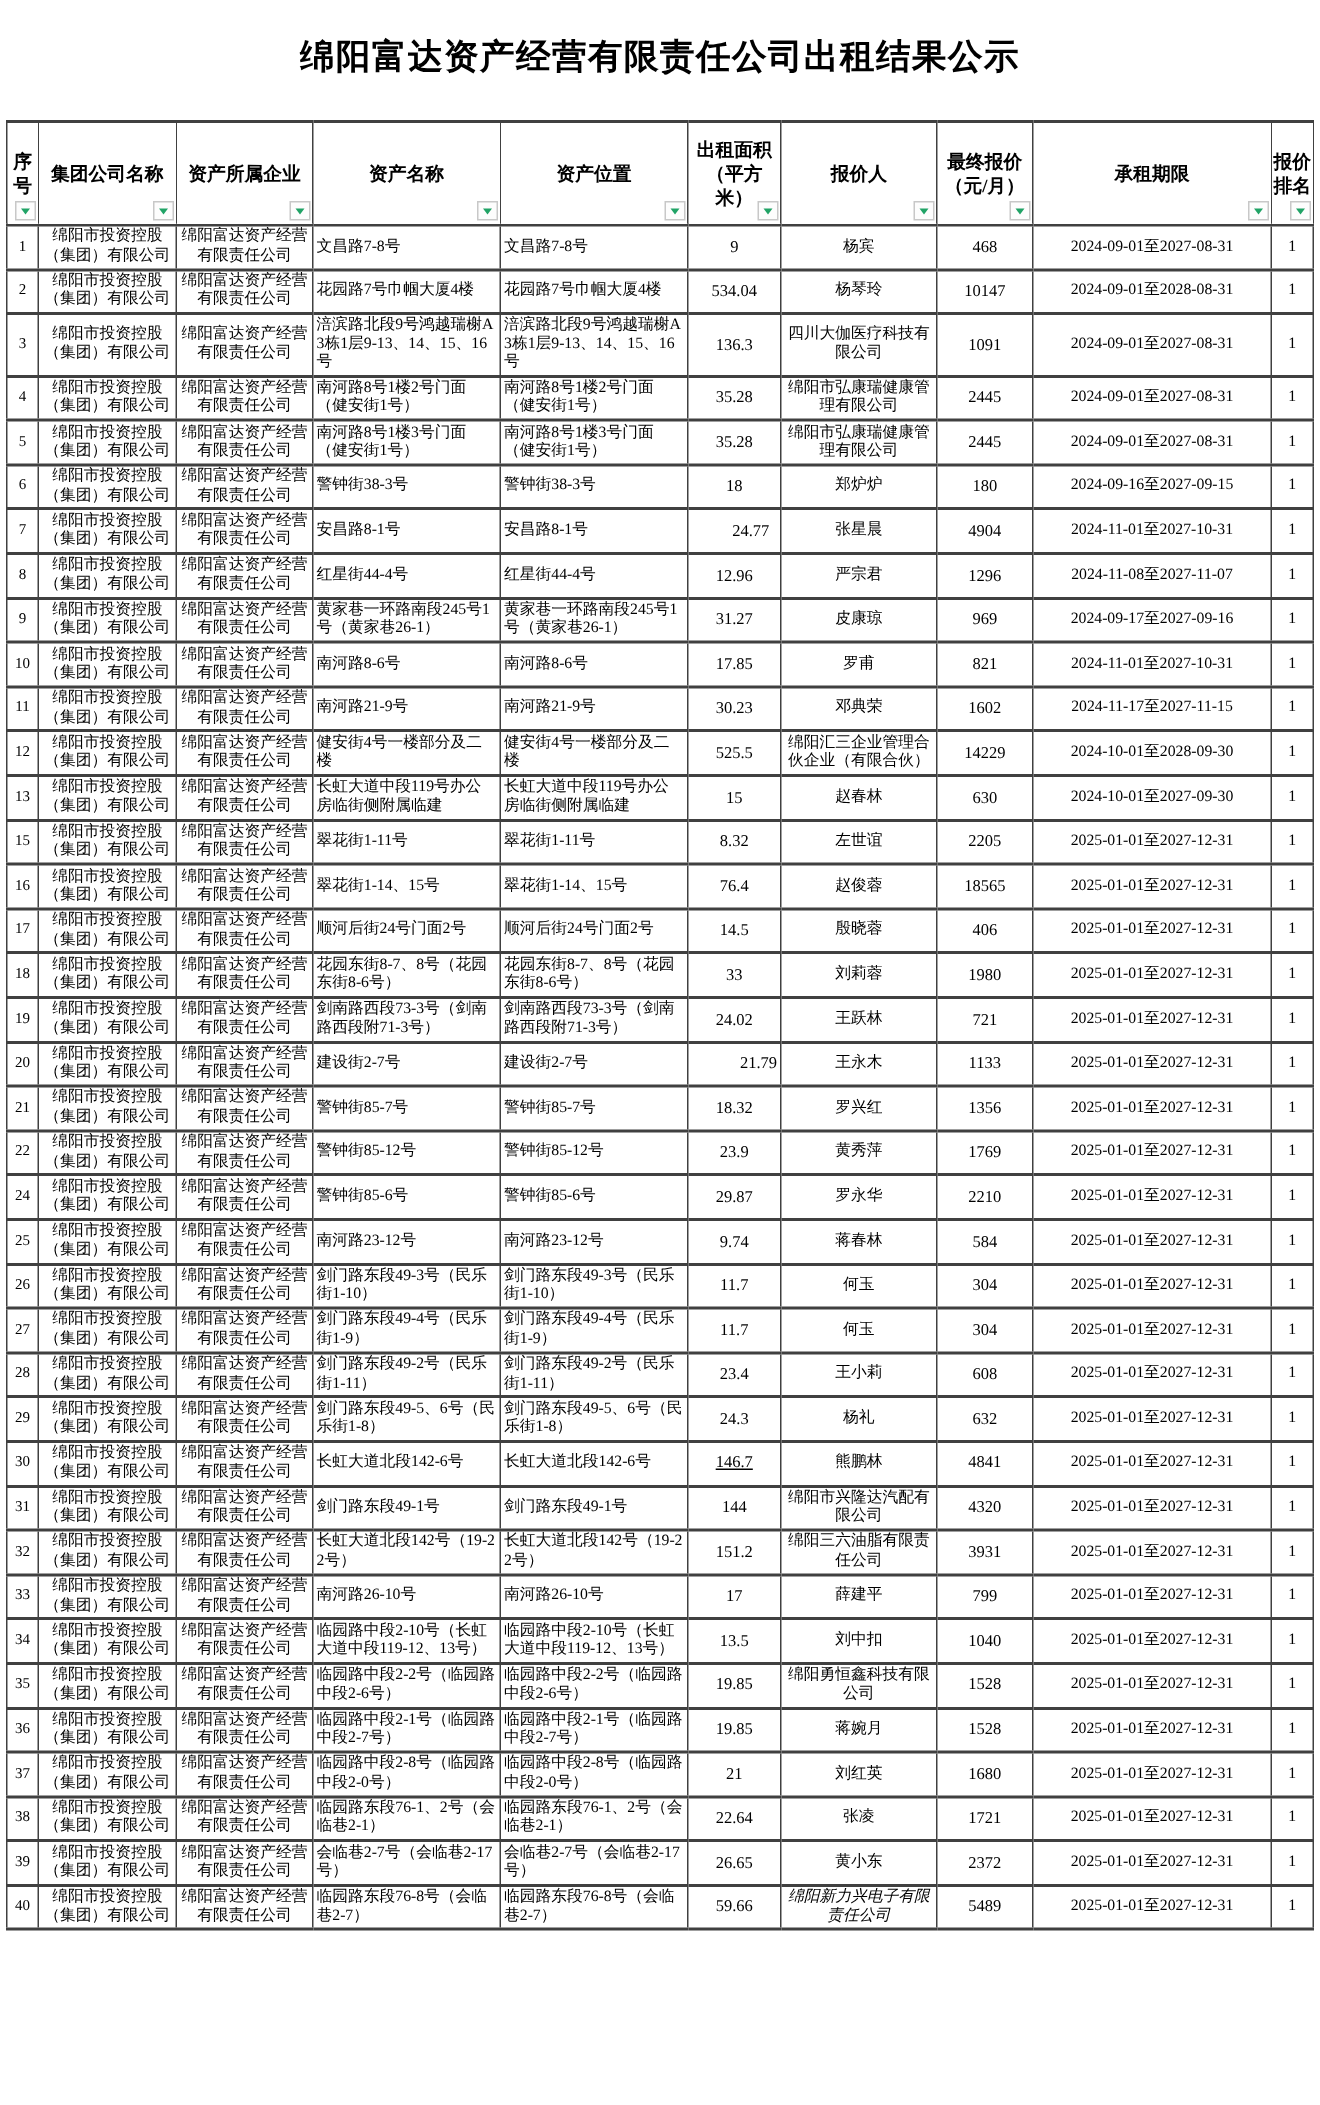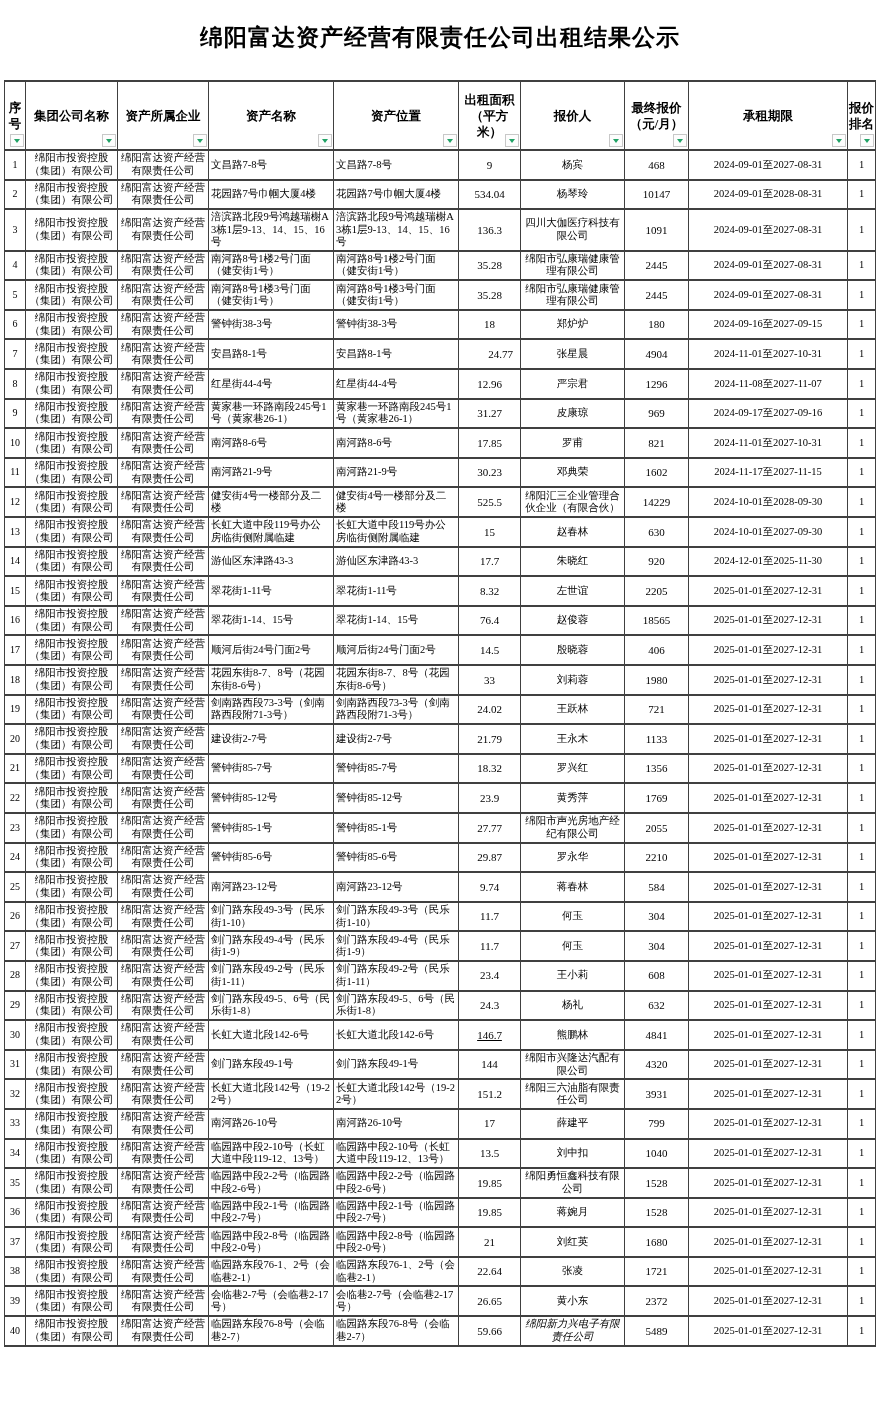--- a/index.html
+++ b/index.html
@@ -254,32 +254,20 @@
           <td class="col-owner" style="border-color: rgb(64, 64, 64);">绵阳富达资产经营有限责任公司</td>
           <td class="col-asset" style="border-color: rgb(64, 64, 64);">长虹大道中段119号办公房临街侧附属临建</td>
           <td class="col-location" style="border-color: rgb(64, 64, 64);">长虹大道中段119号办公房临街侧附属临建</td>
           <td class="col-area" style="border-color: rgb(64, 64, 64);">15</td>
           <td class="col-bidder" style="border-color: rgb(64, 64, 64);">赵春林</td>
           <td class="col-price" style="border-color: rgb(64, 64, 64);">630</td>
           <td class="col-term" style="border-color: rgb(64, 64, 64);">2024-10-01至2027-09-30</td>
           <td class="col-rank" style="border-color: rgb(64, 64, 64);">1</td>
         </tr>
         <tr>
-          <td class="col-seq" style="border-color: rgb(64, 64, 64);">14</td>
-          <td class="col-group" style="border-color: rgb(64, 64, 64);">绵阳市投资控股（集团）有限公司</td>
-          <td class="col-owner" style="border-color: rgb(64, 64, 64);">绵阳富达资产经营有限责任公司</td>
-          <td class="col-asset" style="border-color: rgb(64, 64, 64);">游仙区东津路43-3</td>
-          <td class="col-location" style="border-color: rgb(64, 64, 64);">游仙区东津路43-3</td>
-          <td class="col-area" style="border-color: rgb(64, 64, 64);">17.7</td>
-          <td class="col-bidder" style="border-color: rgb(64, 64, 64);">朱晓红</td>
-          <td class="col-price" style="border-color: rgb(64, 64, 64);">920</td>
-          <td class="col-term" style="border-color: rgb(64, 64, 64);">2024-12-01至2025-11-30</td>
-          <td class="col-rank" style="border-color: rgb(64, 64, 64);">1</td>
-        </tr>
-        <tr>
           <td class="col-seq" style="border-color: rgb(64, 64, 64);">15</td>
           <td class="col-group" style="border-color: rgb(64, 64, 64);">绵阳市投资控股（集团）有限公司</td>
           <td class="col-owner" style="border-color: rgb(64, 64, 64);">绵阳富达资产经营有限责任公司</td>
           <td class="col-asset" style="border-color: rgb(64, 64, 64);">翠花街1-11号</td>
           <td class="col-location" style="border-color: rgb(64, 64, 64);">翠花街1-11号</td>
           <td class="col-area" style="border-color: rgb(64, 64, 64);">8.32</td>
           <td class="col-bidder" style="border-color: rgb(64, 64, 64);">左世谊</td>
           <td class="col-price" style="border-color: rgb(64, 64, 64);">2205</td>
           <td class="col-term" style="border-color: rgb(64, 64, 64);">2025-01-01至2027-12-31</td>
           <td class="col-rank" style="border-color: rgb(64, 64, 64);">1</td>
@@ -331,21 +319,21 @@
           <td class="col-price" style="border-color: rgb(64, 64, 64);">721</td>
           <td class="col-term" style="border-color: rgb(64, 64, 64);">2025-01-01至2027-12-31</td>
           <td class="col-rank" style="border-color: rgb(64, 64, 64);">1</td>
         </tr>
         <tr>
           <td class="col-seq" style="border-color: rgb(64, 64, 64);">20</td>
           <td class="col-group" style="border-color: rgb(64, 64, 64);">绵阳市投资控股（集团）有限公司</td>
           <td class="col-owner" style="border-color: rgb(64, 64, 64);">绵阳富达资产经营有限责任公司</td>
           <td class="col-asset" style="border-color: rgb(64, 64, 64);">建设街2-7号</td>
           <td class="col-location" style="border-color: rgb(64, 64, 64);">建设街2-7号</td>
-          <td class="col-area" style="border-color: rgb(64, 64, 64);">21.79</td>
+          <td class="col-area" style="border-color: rgb(64, 64, 64); text-align: right;">21.79</td>
           <td class="col-bidder" style="border-color: rgb(64, 64, 64);">王永木</td>
           <td class="col-price" style="border-color: rgb(64, 64, 64);">1133</td>
           <td class="col-term" style="border-color: rgb(64, 64, 64);">2025-01-01至2027-12-31</td>
           <td class="col-rank" style="border-color: rgb(64, 64, 64);">1</td>
         </tr>
         <tr>
           <td class="col-seq" style="border-color: rgb(64, 64, 64);">21</td>
           <td class="col-group" style="border-color: rgb(64, 64, 64);">绵阳市投资控股（集团）有限公司</td>
           <td class="col-owner" style="border-color: rgb(64, 64, 64);">绵阳富达资产经营有限责任公司</td>
           <td class="col-asset" style="border-color: rgb(64, 64, 64);">警钟街85-7号</td>
@@ -362,32 +350,20 @@
           <td class="col-owner" style="border-color: rgb(64, 64, 64);">绵阳富达资产经营有限责任公司</td>
           <td class="col-asset" style="border-color: rgb(64, 64, 64);">警钟街85-12号</td>
           <td class="col-location" style="border-color: rgb(64, 64, 64);">警钟街85-12号</td>
           <td class="col-area" style="border-color: rgb(64, 64, 64);">23.9</td>
           <td class="col-bidder" style="border-color: rgb(64, 64, 64);">黄秀萍</td>
           <td class="col-price" style="border-color: rgb(64, 64, 64);">1769</td>
           <td class="col-term" style="border-color: rgb(64, 64, 64);">2025-01-01至2027-12-31</td>
           <td class="col-rank" style="border-color: rgb(64, 64, 64);">1</td>
         </tr>
         <tr>
-          <td class="col-seq" style="border-color: rgb(64, 64, 64);">23</td>
-          <td class="col-group" style="border-color: rgb(64, 64, 64);">绵阳市投资控股（集团）有限公司</td>
-          <td class="col-owner" style="border-color: rgb(64, 64, 64);">绵阳富达资产经营有限责任公司</td>
-          <td class="col-asset" style="border-color: rgb(64, 64, 64);">警钟街85-1号</td>
-          <td class="col-location" style="border-color: rgb(64, 64, 64);">警钟街85-1号</td>
-          <td class="col-area" style="border-color: rgb(64, 64, 64);">27.77</td>
-          <td class="col-bidder" style="border-color: rgb(64, 64, 64);">绵阳市声光房地产经纪有限公司</td>
-          <td class="col-price" style="border-color: rgb(64, 64, 64);">2055</td>
-          <td class="col-term" style="border-color: rgb(64, 64, 64);">2025-01-01至2027-12-31</td>
-          <td class="col-rank" style="border-color: rgb(64, 64, 64);">1</td>
-        </tr>
-        <tr>
           <td class="col-seq" style="border-color: rgb(64, 64, 64);">24</td>
           <td class="col-group" style="border-color: rgb(64, 64, 64);">绵阳市投资控股（集团）有限公司</td>
           <td class="col-owner" style="border-color: rgb(64, 64, 64);">绵阳富达资产经营有限责任公司</td>
           <td class="col-asset" style="border-color: rgb(64, 64, 64);">警钟街85-6号</td>
           <td class="col-location" style="border-color: rgb(64, 64, 64);">警钟街85-6号</td>
           <td class="col-area" style="border-color: rgb(64, 64, 64);">29.87</td>
           <td class="col-bidder" style="border-color: rgb(64, 64, 64);">罗永华</td>
           <td class="col-price" style="border-color: rgb(64, 64, 64);">2210</td>
           <td class="col-term" style="border-color: rgb(64, 64, 64);">2025-01-01至2027-12-31</td>
           <td class="col-rank" style="border-color: rgb(64, 64, 64);">1</td>

